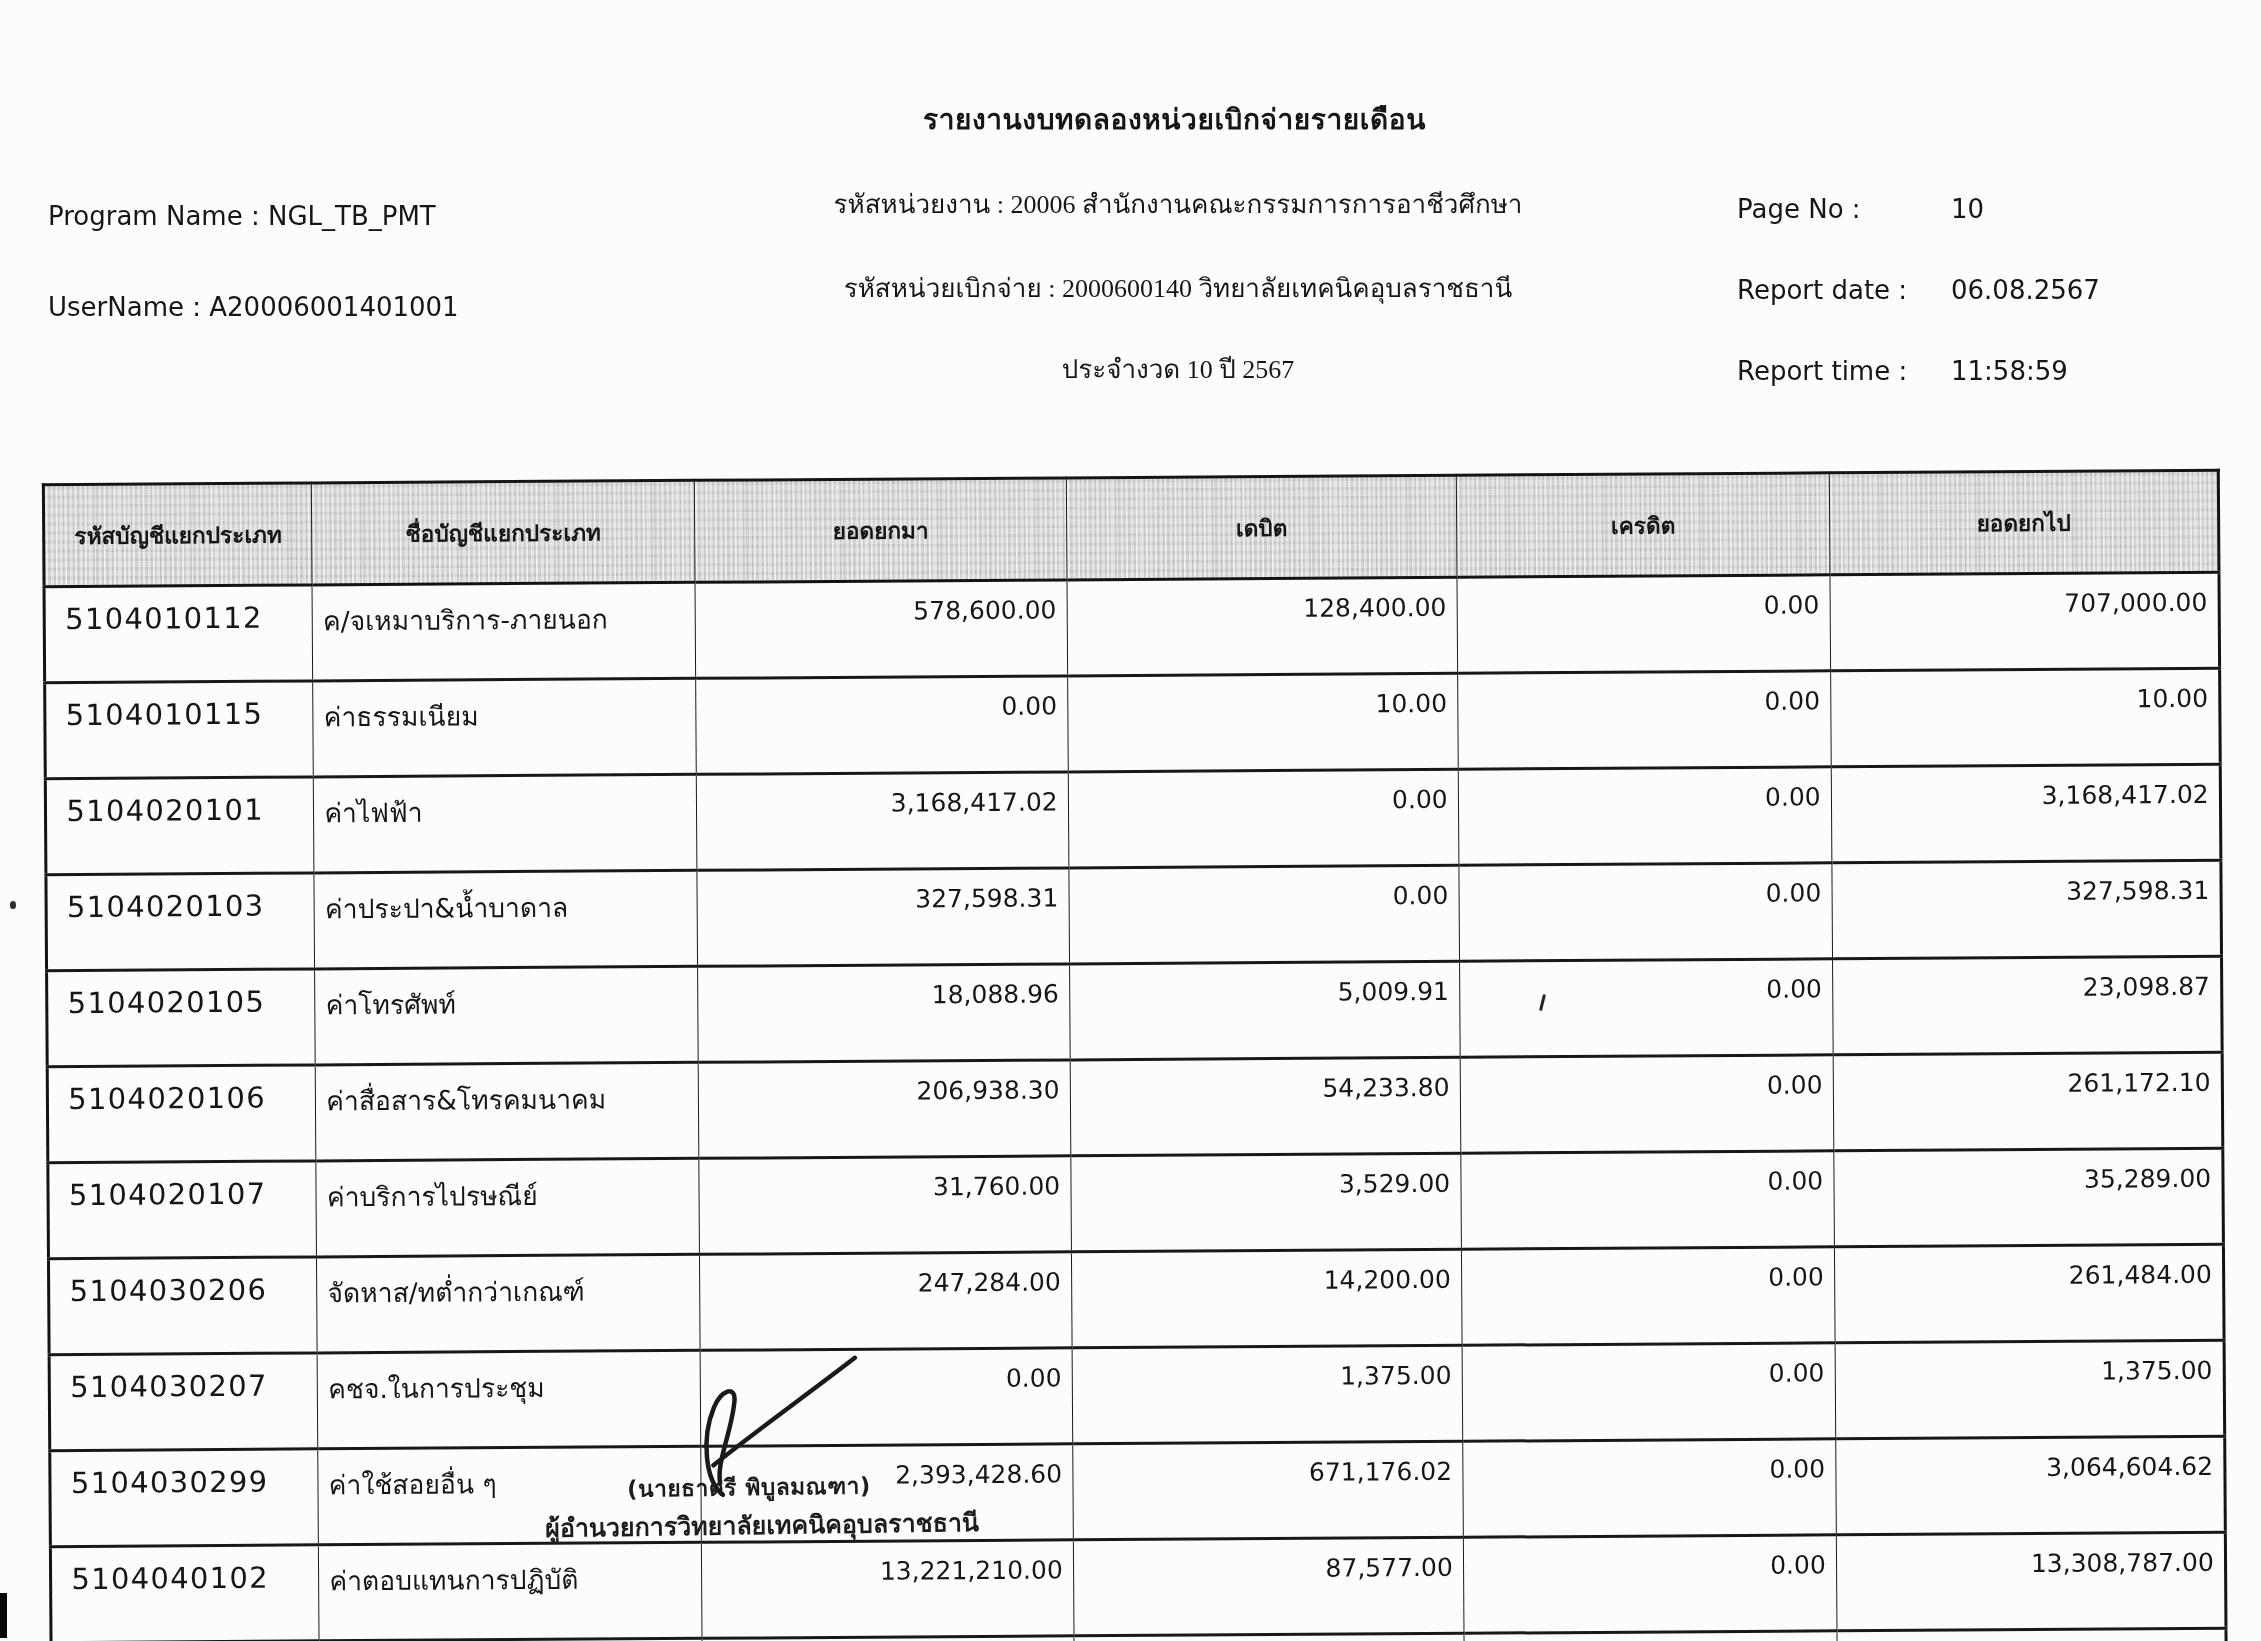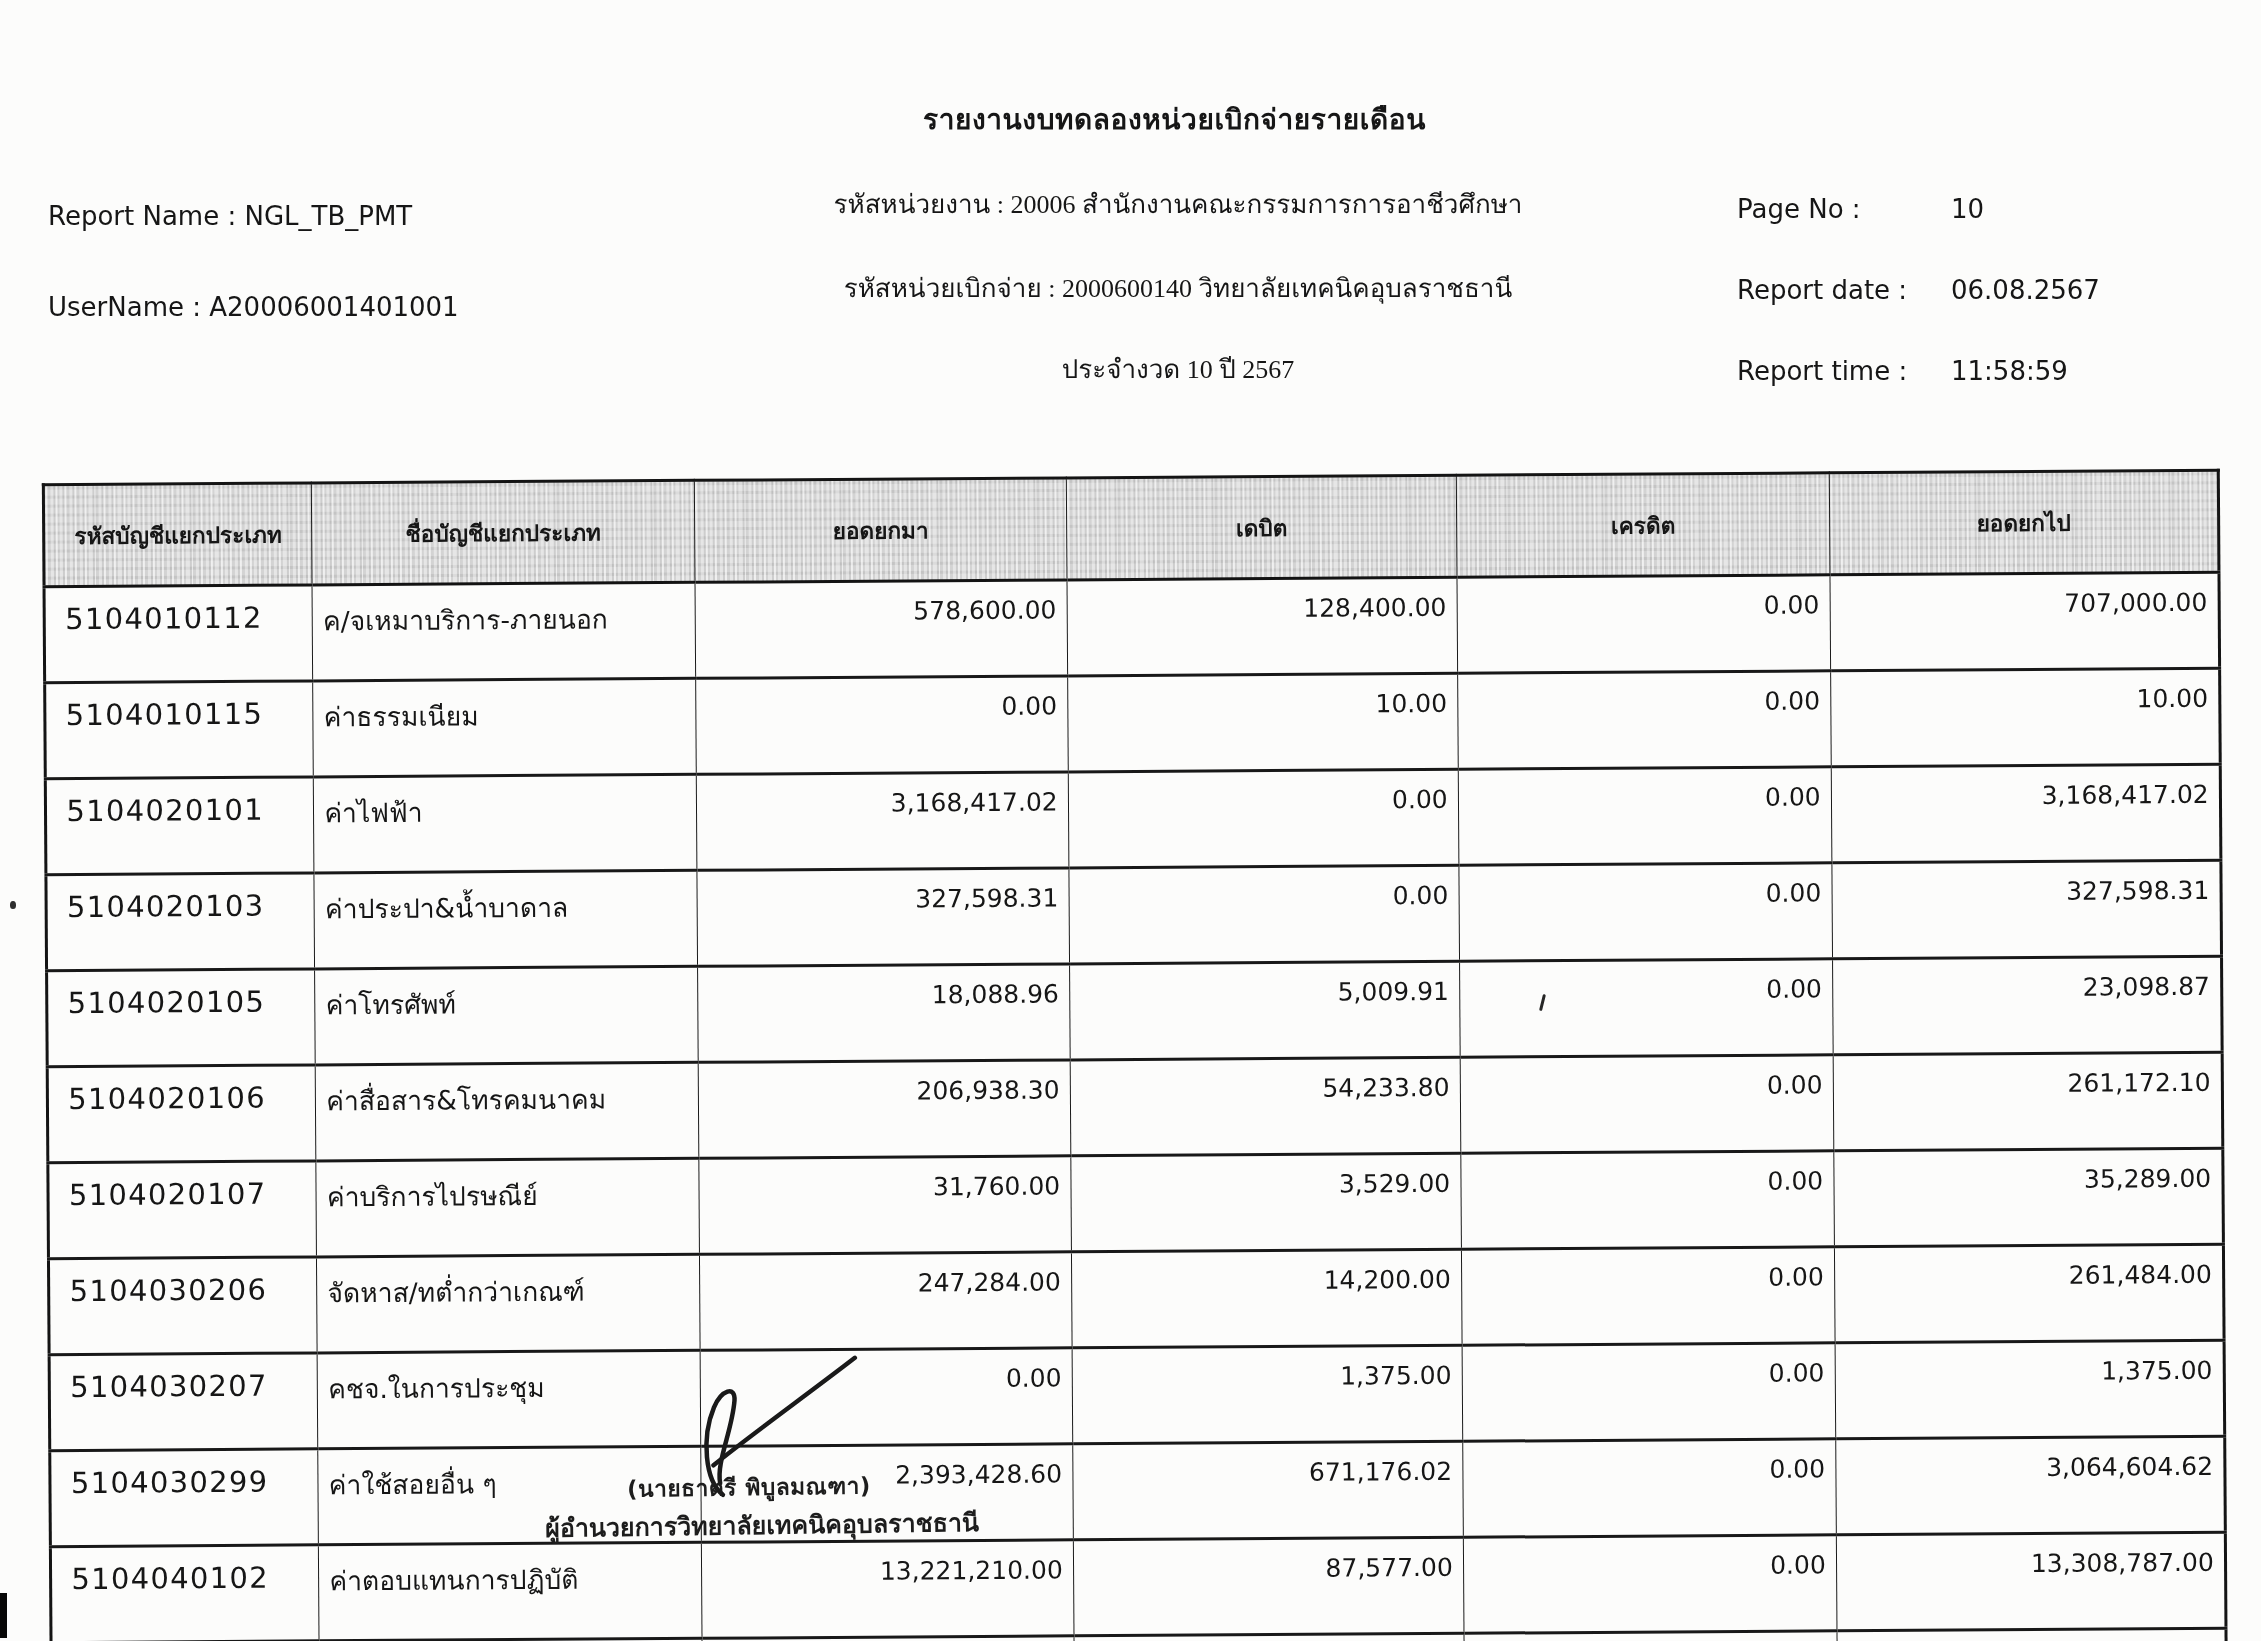--- a/index.html
+++ b/index.html
@@ -71,21 +71,21 @@
   .dot-left{position:absolute;left:10.3px;top:901px;width:5.8px;height:7.7px;background:#2e2e2e;border-radius:50%;}
   .tick-credit{position:absolute;left:1541px;top:994px;width:3.2px;height:17px;background:#262626;transform:rotate(14deg);border-radius:1.9px;}
 </style>
 </head>
 <body>
 
 <div class="page">
 
   <div class="doc-title">รายงานงบทดลองหน่วยเบิกจ่ายรายเดือน</div>
 
-  <div class="meta-line m-program">Report Name : NGL_TB_PMT</div>
+  <div class="meta-line m-program">Program Name : NGL_TB_PMT</div>
   <div class="meta-line m-user">UserName : A20006001401001</div>
 
   <div class="meta-line m-center m-c1">รหัสหน่วยงาน : 20006 สำนักงานคณะกรรมการการอาชีวศึกษา</div>
   <div class="meta-line m-center m-c2">รหัสหน่วยเบิกจ่าย : 2000600140 วิทยาลัยเทคนิคอุบลราชธานี</div>
   <div class="meta-line m-center m-c3">ประจำงวด 10 ปี 2567</div>
 
   <div class="meta-line m-right-label m-r1">Page No :</div>
   <div class="meta-line m-right-val m-r1">10</div>
   <div class="meta-line m-right-label m-r2">Report date :</div>
   <div class="meta-line m-right-val m-r2">06.08.2567</div>

